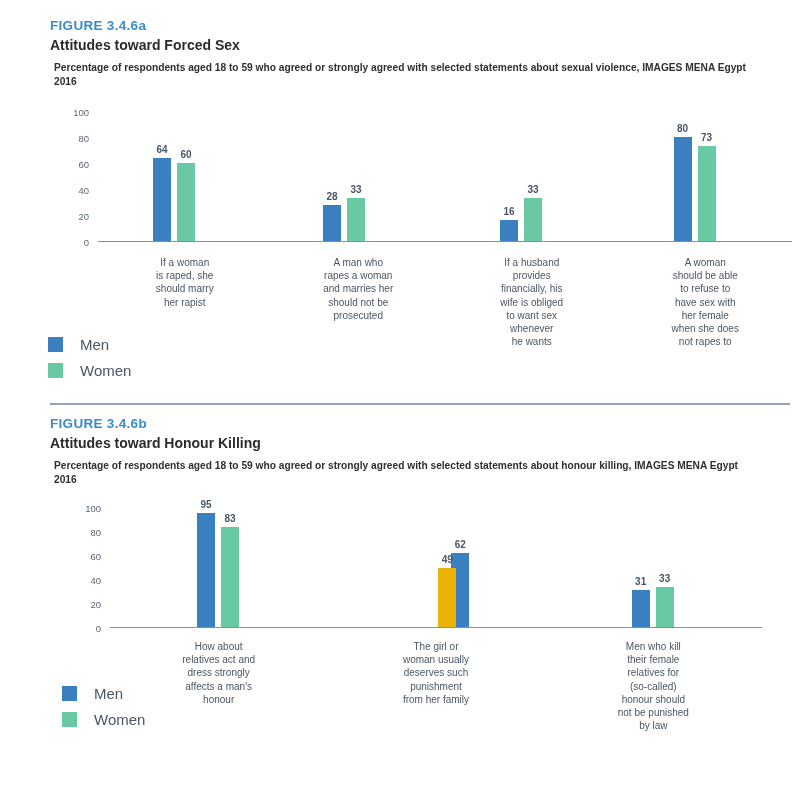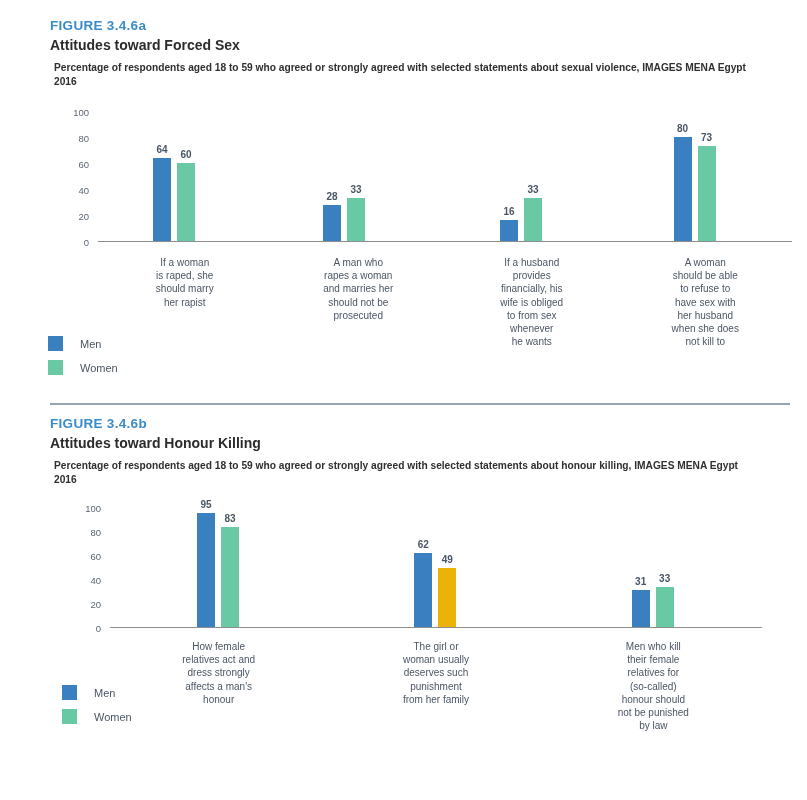--- a/index.html
+++ b/index.html
@@ -135,21 +135,21 @@
   }
   .swatch {
     width: 15px;
     height: 15px;
     margin-right: 17px;
     flex: none;
   }
   .swatch.men   { background: #3a80c0; }
   .swatch.women { background: #6ac9a5; }
   .legend-label {
-    font-size: 11px;
+    font-size: 15px;
     color: #4a5665;
   }
 </style>
 </head>
 <body>
 
 <div class="page">
 
   <div class="figure" id="figure-a" style="top:18px;">
     <div class="fig-head">
@@ -215,32 +215,32 @@
         <div>rapes a woman</div>
         <div>and marries her</div>
         <div>should not be</div>
         <div>prosecuted</div>
       </div>
       <div class="cat" style="left: 347px; width: 173.5px; top: 0px;">
         <div>If a husband</div>
         <div>provides</div>
         <div>financially, his</div>
         <div>wife is obliged</div>
-        <div>to from sex</div>
+        <div>to want sex</div>
         <div>whenever</div>
         <div>he wants</div>
       </div>
       <div class="cat" style="left: 520.5px; width: 173.5px; top: 0px;">
         <div>A woman</div>
         <div>should be able</div>
         <div>to refuse to</div>
         <div>have sex with</div>
-        <div>her husband</div>
+        <div>her female</div>
         <div>when she does</div>
-        <div>not kill to</div>
+        <div>not rapes to</div>
       </div>
     </div>
 
   <div class="legend" id="legend-a" style="left:48px; top:336px;">
       <div class="legend-row">
         <span class="swatch men" style="background: rgb(58, 128, 192);"></span>
         <span class="legend-label">Men</span>
       </div>
       <div class="legend-row">
         <span class="swatch women" style="background: rgb(106, 201, 165);"></span>
@@ -270,40 +270,40 @@
     <div class="plot" style="height: 120px; width: 652px;">
         <div class="group" style="left: 87px; width: 42px;">
           <div class="bar men" style="height: 114px; background: rgb(58, 128, 192);">
             <span class="bar-val">95</span>
           </div>
           <div class="bar women" style="height: 99.6px; background: rgb(106, 201, 165);">
             <span class="bar-val">83</span>
           </div>
         </div>
         <div class="group" style="left: 304.333px; width: 42px;">
-          <div class="bar men" style="height: 74.4px; background: rgb(58, 128, 192);">
+          <div class="bar men" style="height: 74.4px; background: rgb(58, 128, 192); margin-left: 37px;">
             <span class="bar-val">62</span>
           </div>
           <div class="bar women" style="height: 58.8px; background: #eab308;">
             <span class="bar-val">49</span>
           </div>
         </div>
         <div class="group" style="left: 521.667px; width: 42px;">
           <div class="bar men" style="height: 37.2px; background: rgb(58, 128, 192);">
             <span class="bar-val">31</span>
           </div>
           <div class="bar women" style="height: 39.6px; background: rgb(106, 201, 165);">
             <span class="bar-val">33</span>
           </div>
         </div>
       </div>
   </div>
   <div class="cat-labels" id="cats-b" style="left:110px; top:640px; width:652px; height:120px;">
       <div class="cat" style="left: 0px; width: 217.333px; top: 0px;">
-        <div>How female</div>
+        <div>How about</div>
         <div>relatives act and</div>
         <div>dress strongly</div>
         <div>affects a man's</div>
         <div>honour</div>
       </div>
       <div class="cat" style="left: 217.333px; width: 217.333px; top: 0px;">
         <div>The girl or</div>
         <div>woman usually</div>
         <div>deserves such</div>
         <div>punishment</div>

